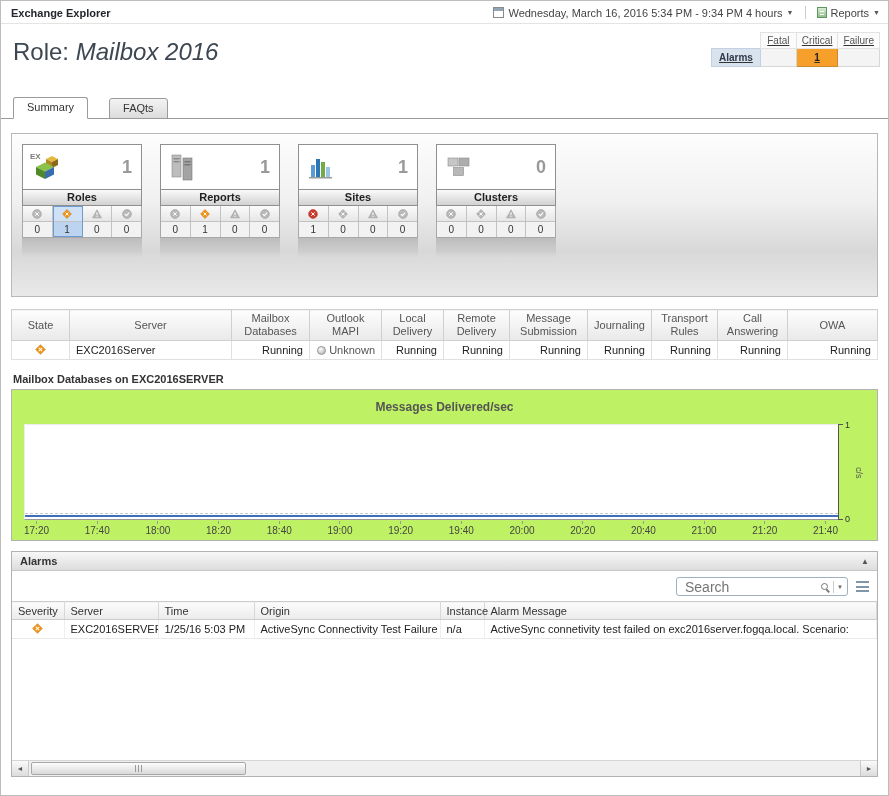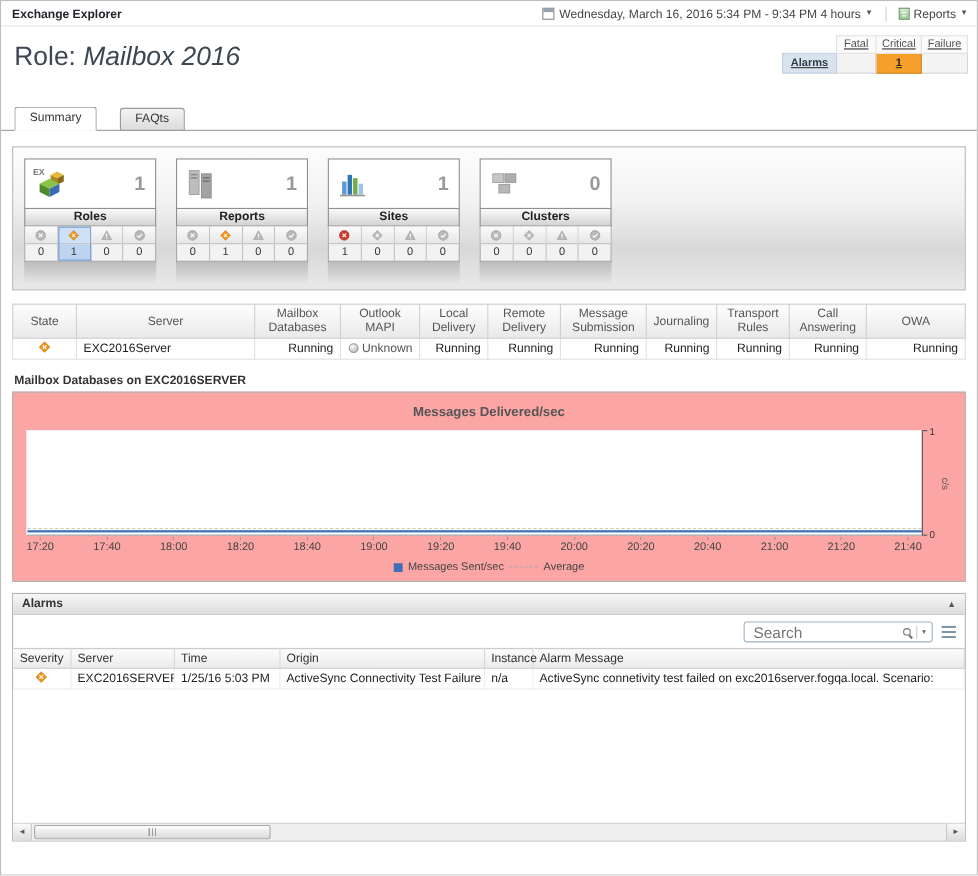--- a/index.html
+++ b/index.html
@@ -36,21 +36,21 @@
 
   
   .tabs-row { display: flex; align-items: flex-end; gap: 21px; padding-left: 12px; border-bottom: 1px solid #9a9a9a; margin-top: 30px; }
   .tab { padding: 3px 13px 4px; font-size: 11px; color: #333; background: linear-gradient(#f3f3f3, #dcdcdc); border: 1px solid #9a9a9a; border-radius: 3px 3px 0 0; margin-bottom: -1px; cursor: pointer; }
   .tab.active { background: #fff; border-bottom-color: #fff; padding-bottom: 5px; }
 
   
   .content { padding: 14px 10px 0 10px; }
 
   
-  .tile-panel { border: 1px solid #b8b8b8; height: 131px; padding: 10px 0 16px 10px; background: linear-gradient(180deg, #fdfdfd 0%, #f1f1f1 40%, #d8d8d8 72%, #e9e9e9 100%); }
+  .tile-panel { border: 1px solid #b8b8b8; height: 164px; padding: 10px 0 16px 10px; background: linear-gradient(180deg, #fdfdfd 0%, #f1f1f1 40%, #d8d8d8 72%, #e9e9e9 100%); }
   .tiles { display: flex; gap: 18px; }
   .tile { width: 120px; cursor: pointer; }
   .tile-top { height: 46px; border: 1px solid #8f8f8f; background: #fff; display: flex; align-items: center; justify-content: space-between; padding: 2px 9px 2px 4px; }
   .tile-count { font-size: 18px; font-weight: bold; color: #9a9a9a; }
   .tile-label { border: 1px solid #8f8f8f; border-top: none; background: linear-gradient(#fafafa, #d2d2d2); font-weight: bold; text-align: center; font-size: 11px; color: #222; padding: 1px 0 2px; }
   .tile-status { display: flex; border: 1px solid #a8a8a8; border-top: none; background: #f2f2f2; }
   .scell { flex: 1; border-right: 1px solid #c2c2c2; cursor: pointer; }
   .scell:last-child { border-right: none; }
   .sic { display: flex; justify-content: center; align-items: center; height: 16px; background: linear-gradient(#fbfbfb, #e6e6e6); border-bottom: 1px solid #c2c2c2; }
   .sct { text-align: center; font-size: 10px; color: #333; height: 15px; line-height: 15px; }
@@ -65,21 +65,21 @@
   .server-table td { border: 1px solid #e0e0e0; padding: 2px 6px; color: #222; text-align: right; height: 19px; white-space: nowrap; overflow: hidden; background: #fff; }
   .server-table td.c { text-align: center; }
   .server-table td.l { text-align: left; }
   .unknown-wrap { color: #555; }
   .unknown-dot { display: inline-block; width: 9px; height: 9px; border-radius: 50%; border: 1px solid #999; background: radial-gradient(circle at 35% 30%, #fff, #bdbdbd 75%); vertical-align: -1px; margin-right: 3px; }
 
   
   .section-title { font-weight: bold; font-size: 11px; color: #333; margin: 13px 0 4px 2px; }
 
   
-  .chart-panel { border: 1px solid #b2b2b2; padding: 10px 12px 4px; background: #fca5a5; }
+  .chart-panel { border: 1px solid #b2b2b2; padding: 10px 12px 4px; background: #bef264; }
   .chart-title { text-align: center; font-weight: bold; font-size: 12px; color: #555; }
   .plot-row { display: flex; margin-top: 10px; }
   .plot-area { flex: 1; height: 96px; position: relative; border: 1px solid #ededed; border-bottom: 1px solid #999; border-right: none; background: #fff; }
   .data-line { position: absolute; left: 0; right: 0; bottom: 2px; height: 2px; background: #3e6fb7; }
   .avg-line { position: absolute; left: 0; right: 0; bottom: 5px; border-top: 1px dashed #c9c9c9; }
   .y-axis { width: 15px; position: relative; border-left: 1px solid #555; }
   .y-axis::before { content: ''; position: absolute; left: 0; top: 0; width: 4px; height: 1px; background: #555; }
   .y-axis::after { content: ''; position: absolute; left: 0; bottom: 0; width: 4px; height: 1px; background: #555; }
   .ytick-top { position: absolute; top: -4px; left: 6px; font-size: 9px; color: #333; }
   .ytick-bottom { position: absolute; bottom: -4px; left: 6px; font-size: 9px; color: #333; }
@@ -483,26 +483,20 @@
         <span class="xlab">19:00</span>
         <span class="xlab">19:20</span>
         <span class="xlab">19:40</span>
         <span class="xlab">20:00</span>
         <span class="xlab">20:20</span>
         <span class="xlab">20:40</span>
         <span class="xlab">21:00</span>
         <span class="xlab">21:20</span>
         <span class="xlab">21:40</span>
       </div>
-      <div class="legend">
-        <span class="legend-swatch"></span>
-        <span>Messages Sent/sec</span>
-        <span class="legend-dash"></span>
-        <span>Average</span>
-      </div>
     </div>
 
     <div class="alarms-panel">
       <div class="alarms-header">
         <span class="alarms-title">Alarms</span>
         <span class="collapse-icon">▲</span>
       </div>
       <div class="alarms-toolbar">
         <div class="search-box">
           <input class="search-input" type="text" placeholder="Search" style="">

